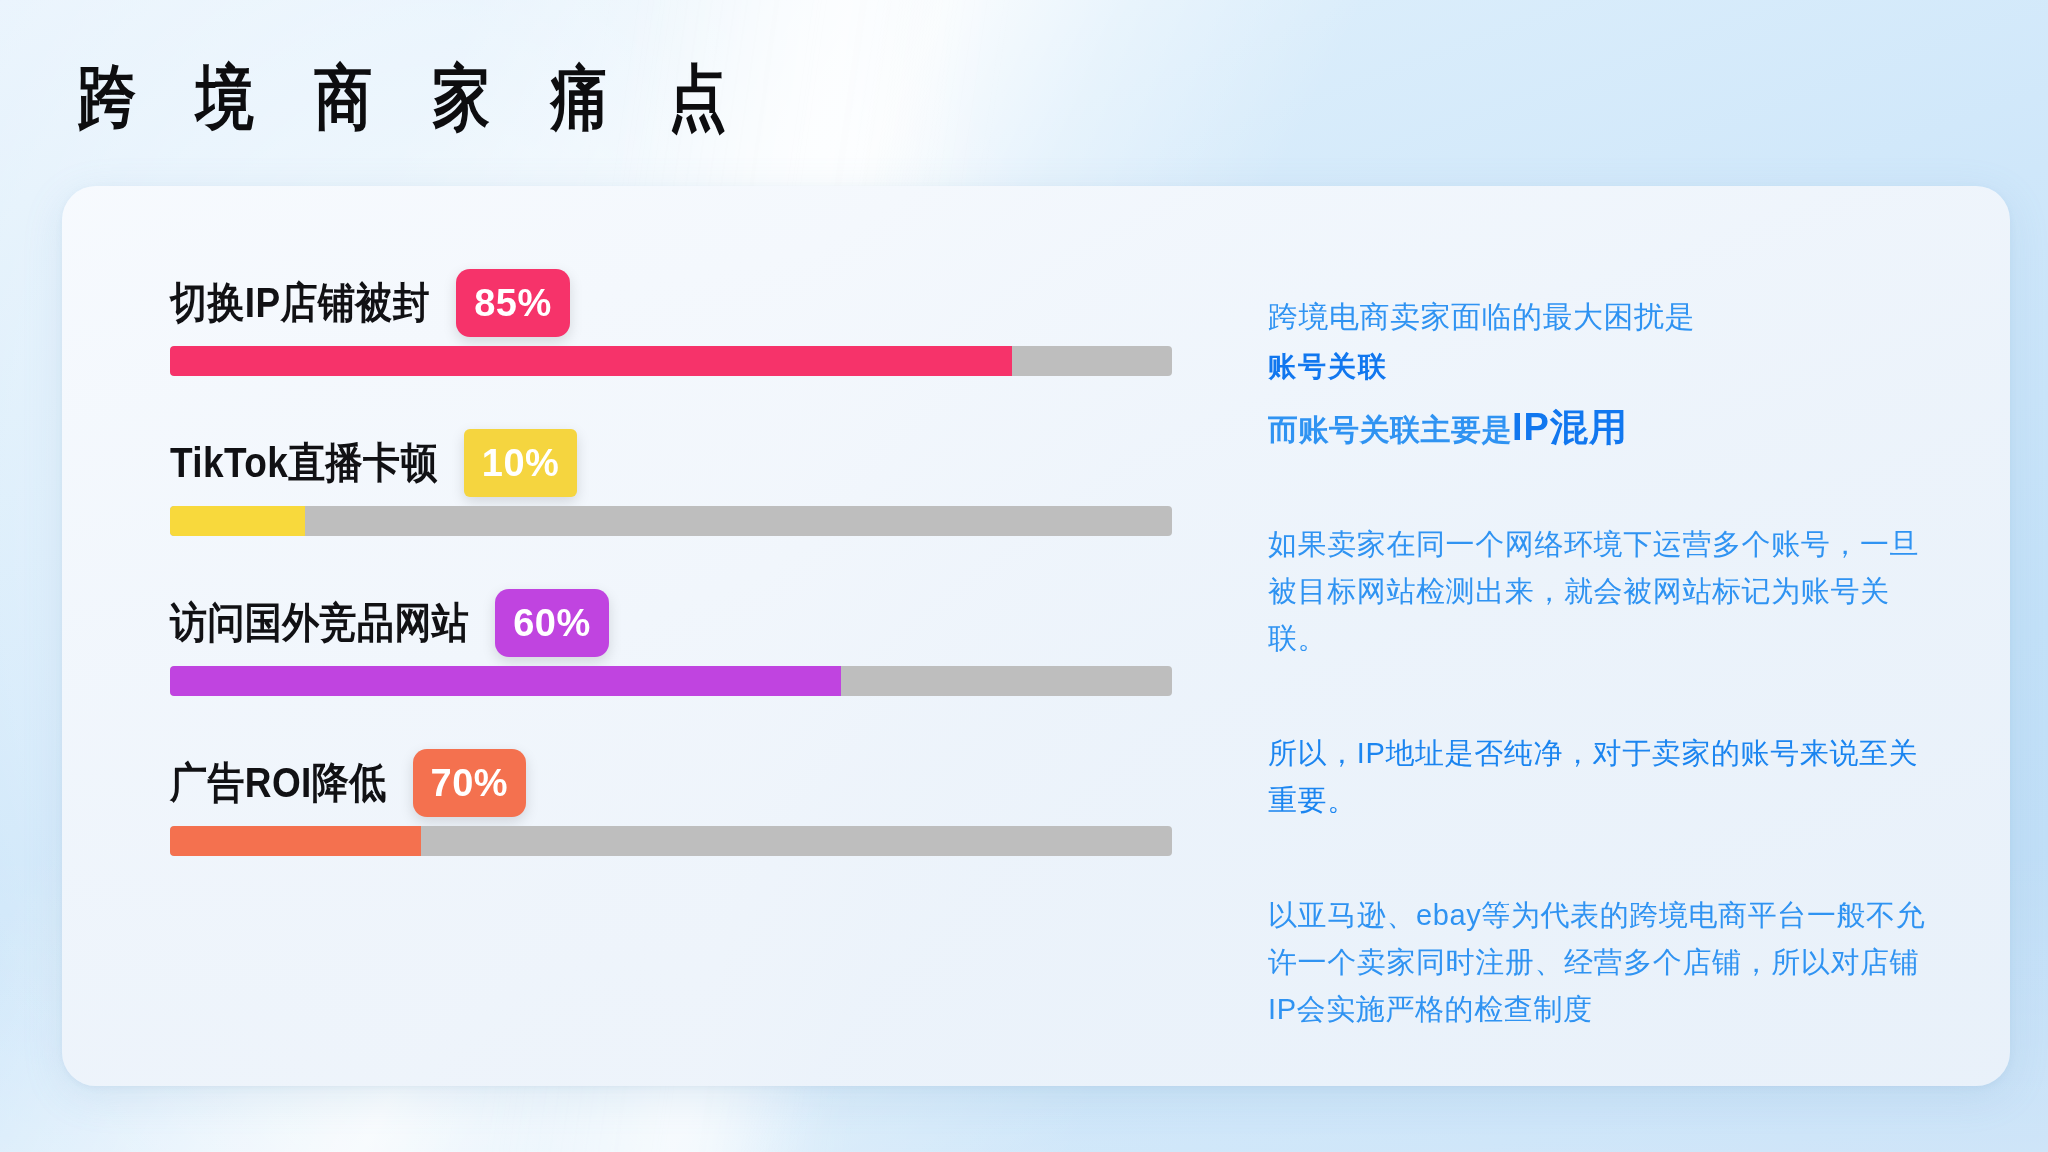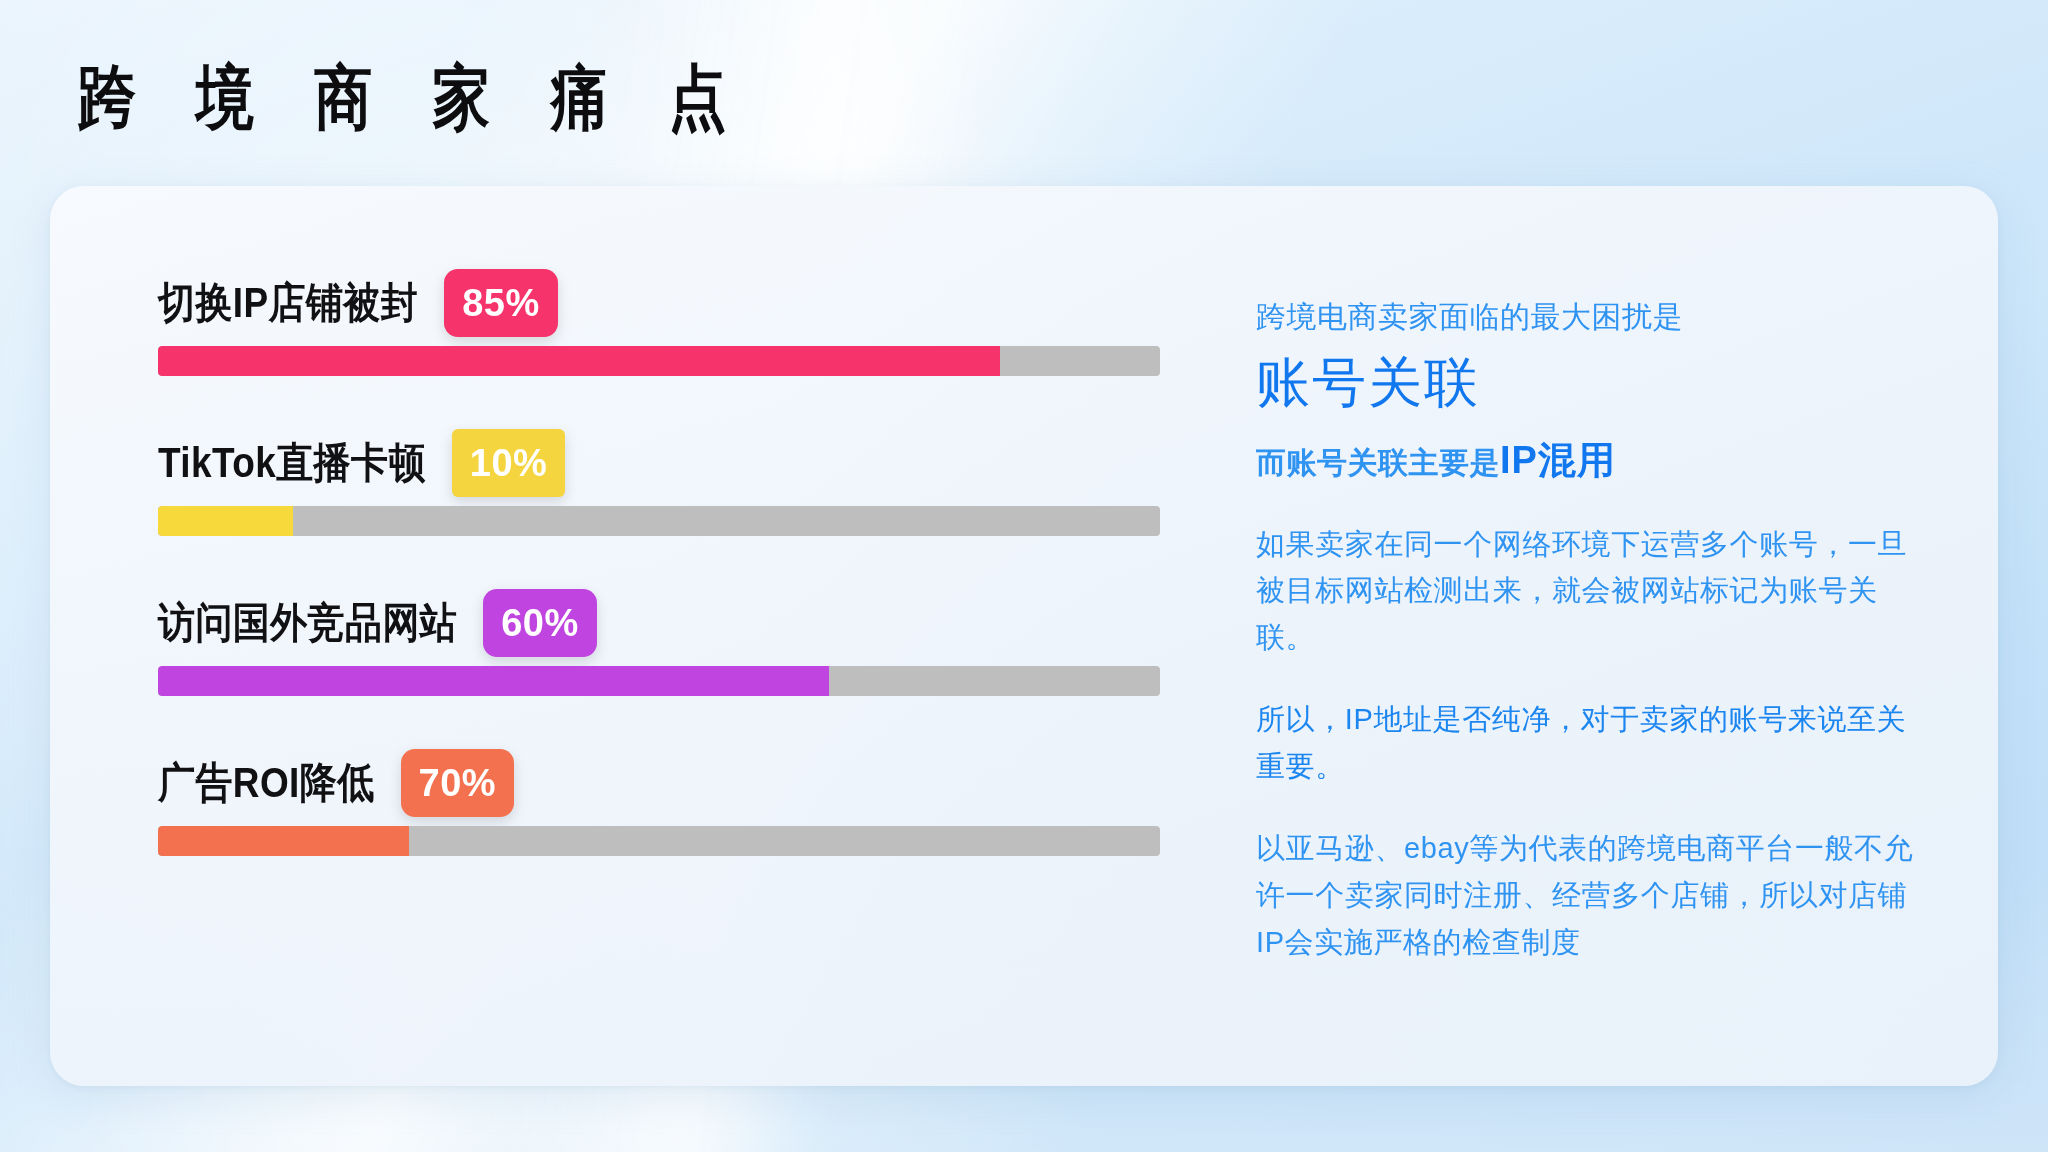--- a/index.html
+++ b/index.html
@@ -70,21 +70,21 @@
     color: #0d0d0f;
     line-height: 1;
     white-space: nowrap;
     transform: scaleY(1.22);
     transform-origin: left top;
   }
 
   
   .card {
     position: absolute;
-    left: 50px;
+    left: 62px;
     top: 186px;
     width: 1948px;
     height: 900px;
     border-radius: 34px;
     background: linear-gradient(160deg, rgba(247,250,254,0.97) 0%, rgba(238,244,251,0.95) 55%, rgba(235,242,250,0.93) 100%);
     box-shadow: 0 10px 40px rgba(120,160,200,0.16), 0 2px 6px rgba(120,160,200,0.10);
     display: flex;
   }
 
   
@@ -160,22 +160,22 @@
   .lead-line {
     font-size: 30px;
     font-weight: 400;
     color: #2f93f2;
     line-height: 1.5;
     letter-spacing: 0.5px;
   }
 
   .lead-strong {
     margin-top: 10px;
-    font-size: 54px;
-    font-weight: 400;
+    font-size: 28px;
+    font-weight: 700;
     color: #1177ef;
     letter-spacing: 2px;
     line-height: 1.25;
   }
 
   .lead-line2 {
     margin-top: 18px;
     font-size: 30px;
     font-weight: 600;
     color: #2f93f2;
@@ -185,21 +185,21 @@
     gap: 0;
   }
   .lead-line2 .hl {
     font-size: 38px;
     font-weight: 900;
     color: #1177ef;
     letter-spacing: 1px;
   }
 
   .para {
-    margin-top: 35px;
+    margin-top: 68px;
     font-size: 29px;
     line-height: 1.62;
     color: #2f93f2;
     letter-spacing: 0.6px;
     font-weight: 500;
     max-width: 790px;
   }
   .para.bold {
     font-weight: 400;
     color: #1b85f0;

